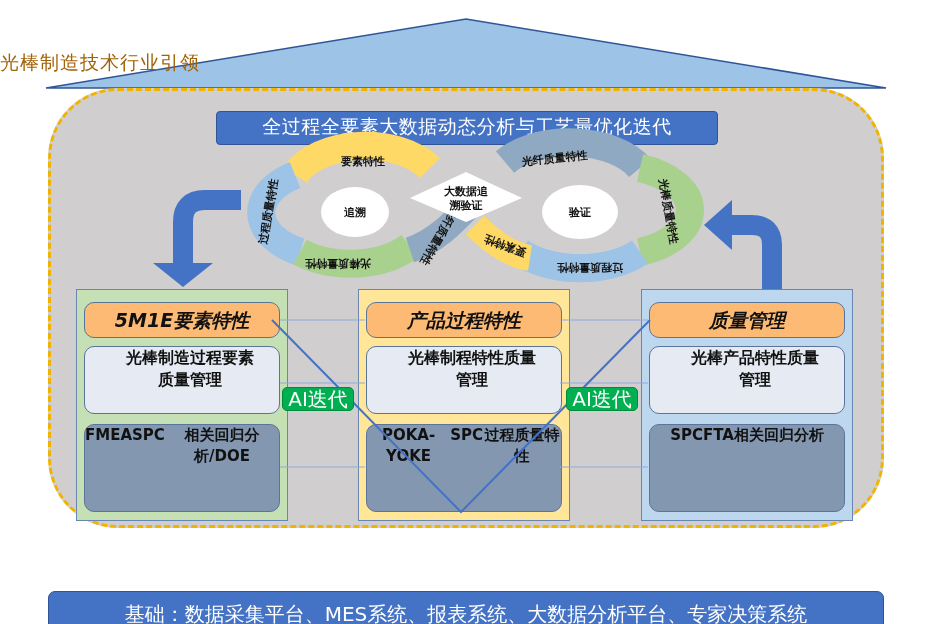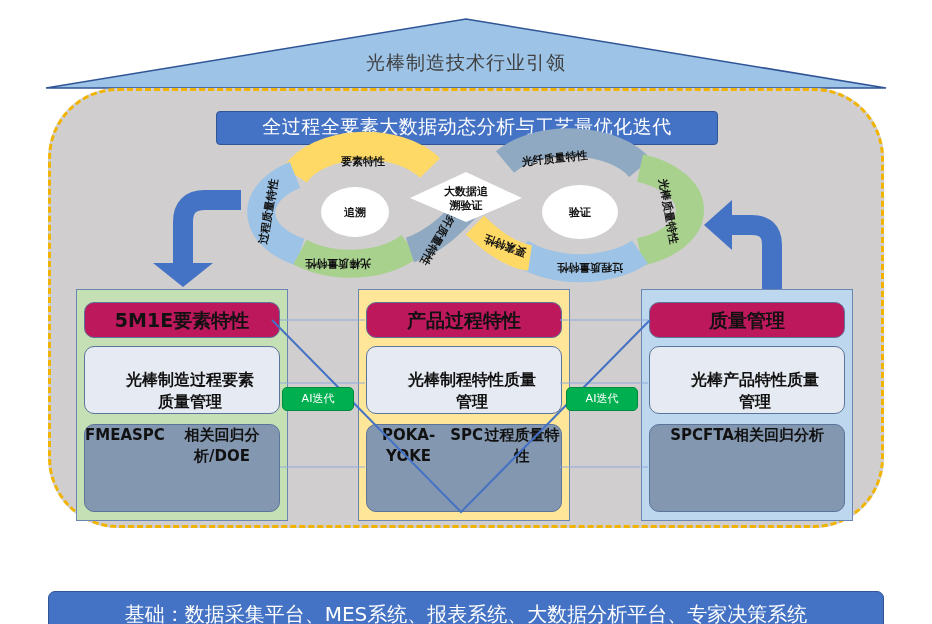--- a/index.html
+++ b/index.html
@@ -1,39 +1,39 @@
 <!DOCTYPE html>
 <html><head>
 <meta charset="utf-8">
 <style>
   html, body { margin:0; padding:0; background:#ffffff; }
   body { width:932px; height:624px; position:relative; overflow:hidden;
          font-family:"DejaVu Sans", "Liberation Sans", sans-serif; }
   #roof-svg { position:absolute; left:0; top:0; }
-  .roof-title { position:absolute; left:0; width:932px; top:50px; text-align:center;
-                color:#404040; font-size:19px; letter-spacing:1px; }
+  .roof-title { position:absolute; left:0; width:932px; top:50px; text-align:left;
+                color:#a16207; font-size:19px; letter-spacing:1px; }
   .platform { position:absolute; left:48px; top:88px; width:836px; height:440px;
               background:#d0cece; border:3px dashed #f0b400; border-radius:70px; box-sizing:border-box; }
   .banner { position:absolute; left:216px; top:111px; width:500px; height:32px;
             background:#4472c4; border:1px solid #2f5597; border-radius:4px; color:#fff;
             font-size:19px; text-align:center; line-height:32px; letter-spacing:0.5px;font-family:Liberation Mono, monospace; }
   .col { position:absolute; top:289px; width:212px; height:232px; box-sizing:border-box;
          border:1.5px solid #6a86b0; }
   .col-green { left:76px; background:#c5e0b4; }
   .col-yellow { left:358px; background:#ffe699; }
   .col-blue { left:641px; background:#bdd7ee; }
   .card { position:absolute; left:7px; width:196px; box-sizing:border-box; border:1.5px solid #5b7499;
           border-radius:10px; text-align:center; color:#111; font-weight:bold; }
-  .card-head { top:12px; height:36px; background:#be185d; font-size:19px; line-height:34px; }
+  .card-head { top:12px; height:36px; background:#fdba74; font-size:19px; line-height:34px;font-style:italic; }
   .card-mid { top:56px; height:68px; background:#e6eaf2; font-size:16px; line-height:22px;
-              display:flex; flex-direction:column; justify-content:flex-end;padding-left:16px; }
+              display:flex; flex-direction:column; justify-content:flex-start;padding-left:16px; }
   .card-tools { top:134px; height:88px; background:#8497b0; font-size:15px; line-height:21px;
                 display:flex; flex-direction:row; justify-content:center; }
   .ai-badge { position:absolute; top:387px; width:72px; height:24px; background:#00b050;
-              border:1.5px solid #008a3e; border-radius:5px; color:#fff; font-size:11px;
+              border:1.5px solid #008a3e; border-radius:5px; color:#fff; font-size:20px;
               line-height:22px; text-align:center; box-sizing:border-box; }
   .foundation { position:absolute; left:48px; top:543px; width:834px; height:44px;
                 background:#4472c4; border:1px solid #2f5597; border-radius:7px; color:#fff;
                 font-size:20px; line-height:44px; text-align:center;margin-top:48px; }
   #overlay { position:absolute; left:0; top:0; pointer-events:none; }
   #loop { position:absolute; left:0; top:0; }
   .seg-label { font-size:11px; font-weight:bold; fill:#111; }
   .circle-label { font-size:11px; font-weight:bold; fill:#111; }
 </style>
 </head>

